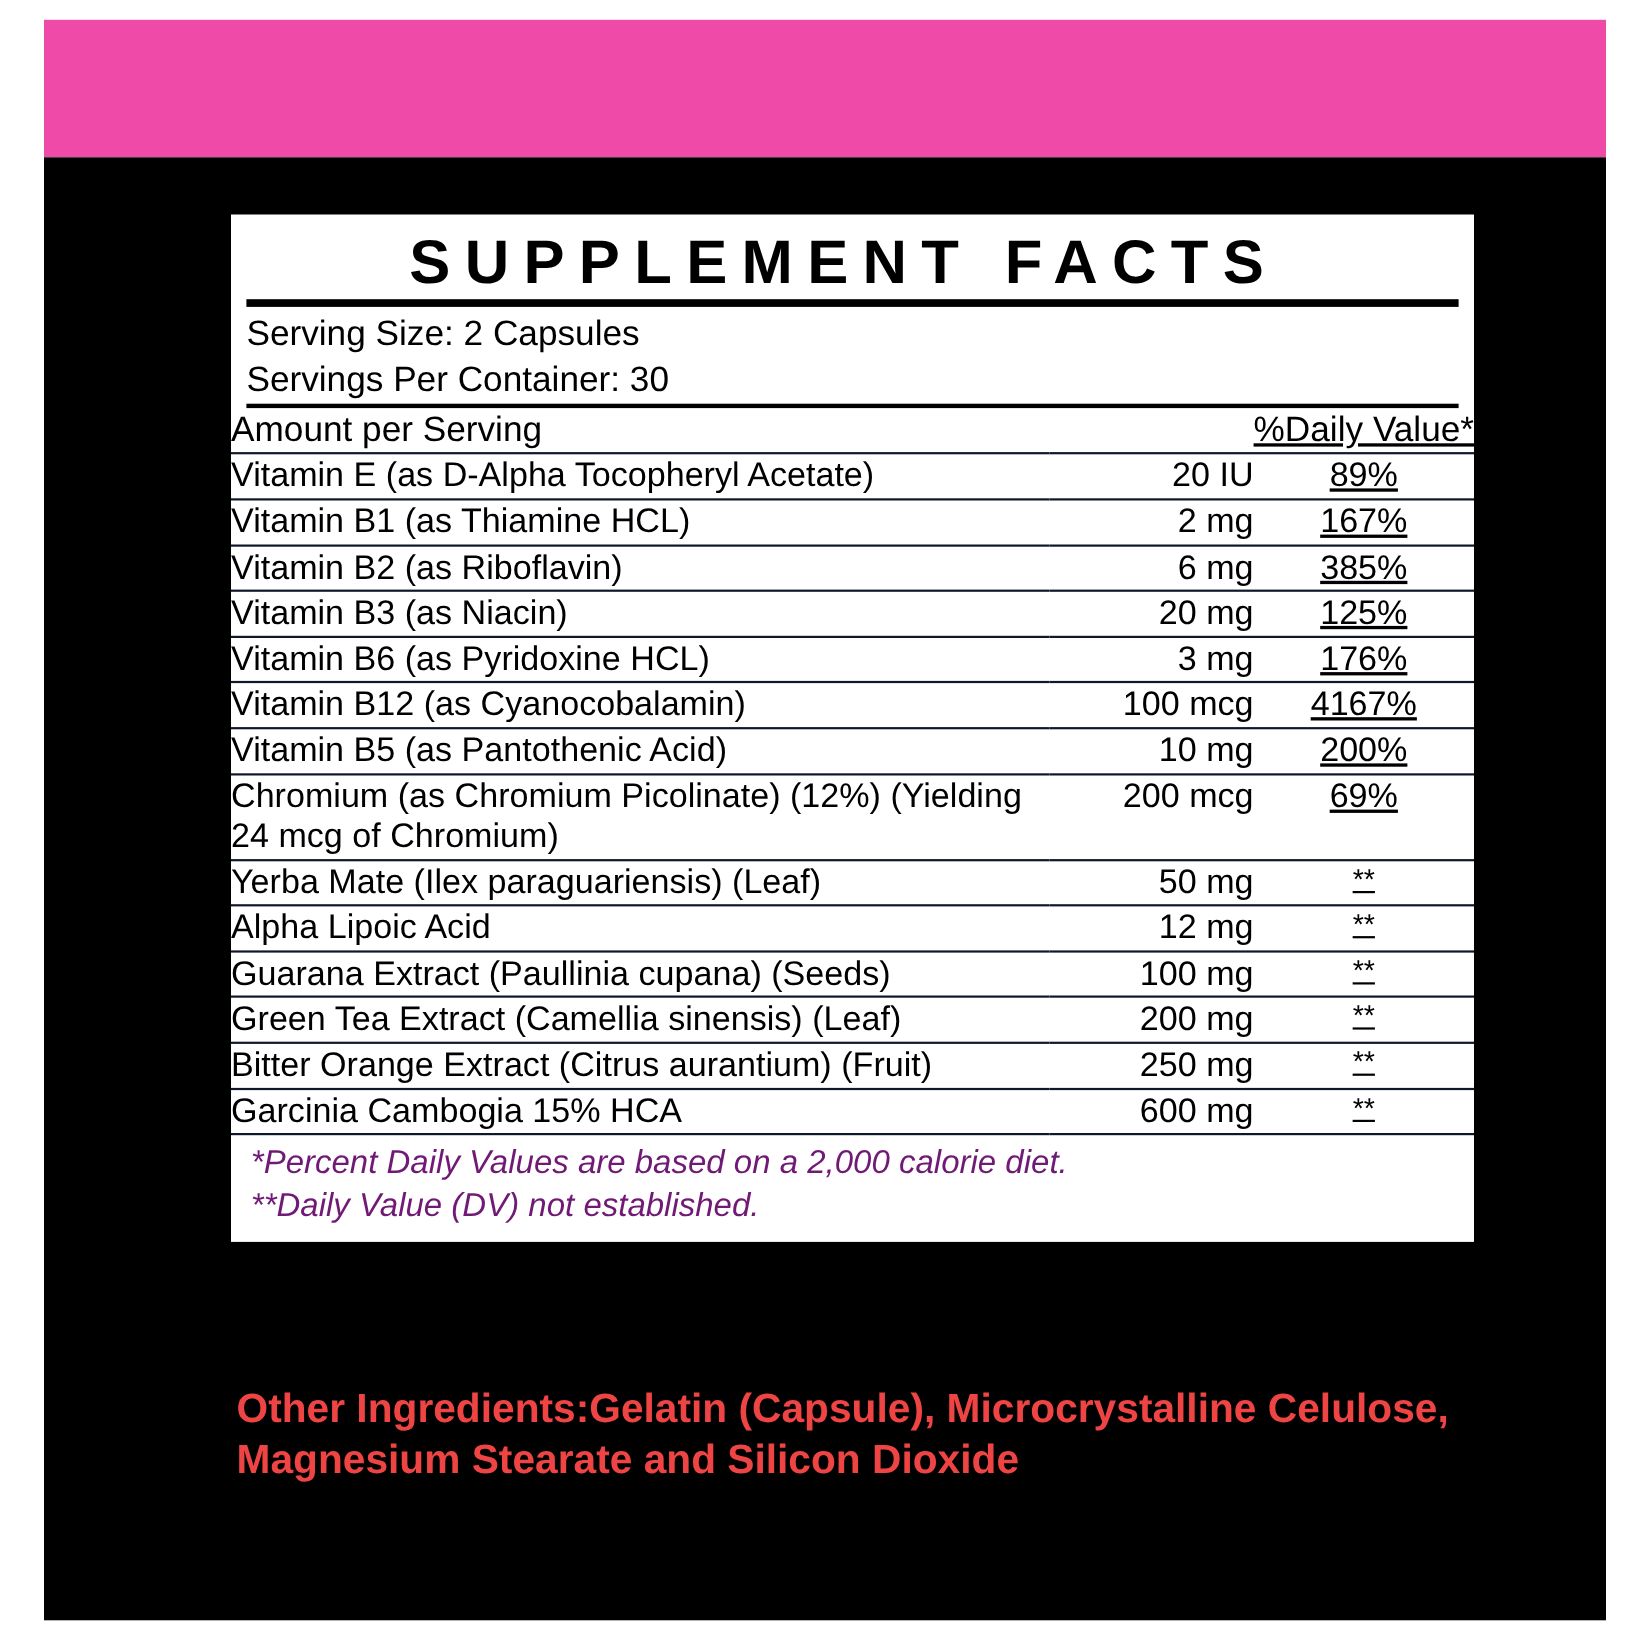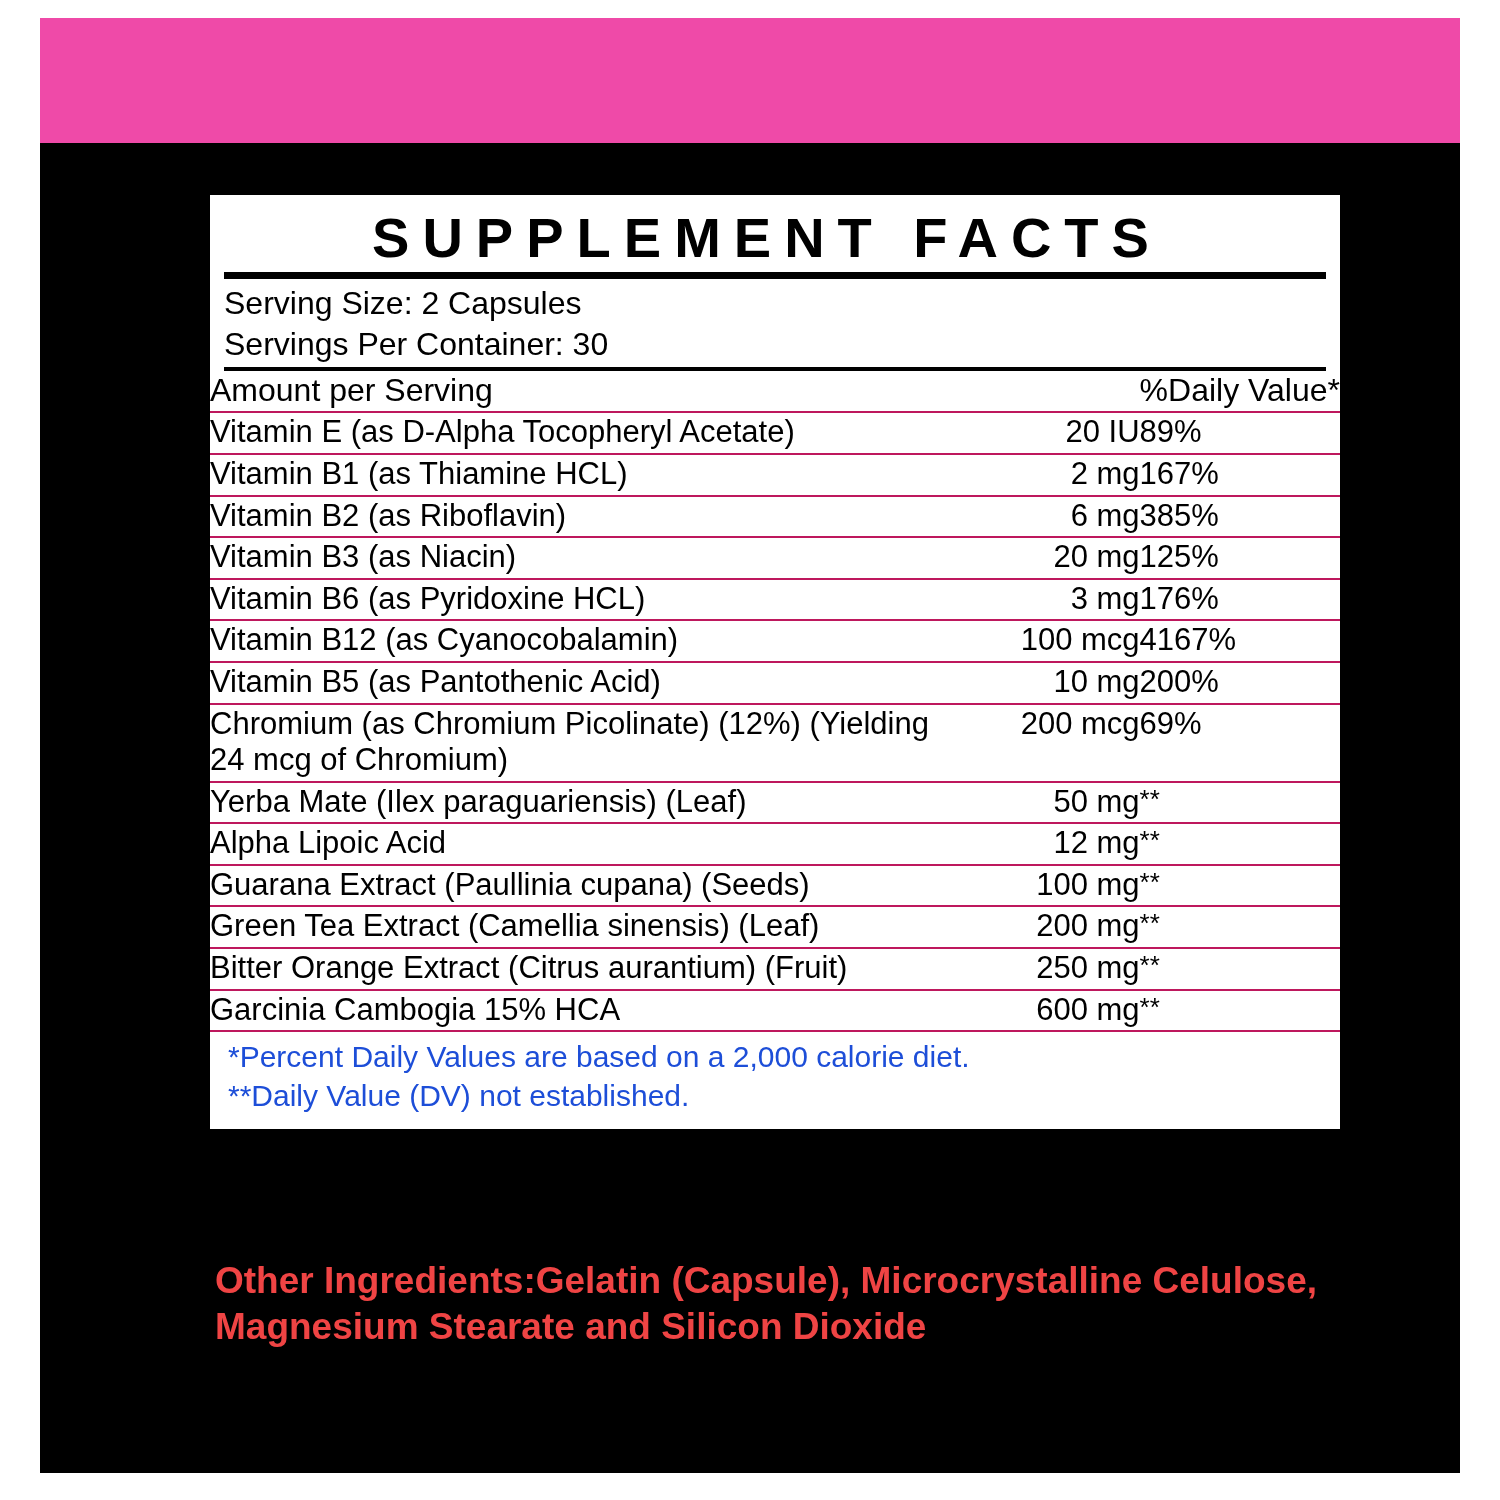--- a/index.html
+++ b/index.html
@@ -79,40 +79,42 @@
   td.name {
     padding-left: 18px;
     width: 780px;
   }
   td.amount {
     text-align: right;
     width: 190px;
     white-space: nowrap;
   }
   td.dv {
-    text-align: left;
+    text-align: center;
     padding-right: 18px;
     white-space: nowrap;
+    text-decoration: underline;
   }
   .hdr td {
     font-size: 32px;
     padding-bottom: 2px;
   }
   .row-line td {
-    border-bottom: 2px solid #be185d;
+    border-bottom: 2px solid #0f172a;
   }
   .stars {
     font-size: 26px;
     vertical-align: bottom;
   }
   .footnotes {
     padding: 6px 18px 4px 18px;
     font-size: 30px;
-    color: #1d4ed8;
+    color: #701a75;
     line-height: 1.28;
+    font-style: italic;
   }
   .other-ing {
     position: absolute;
     left: 175px;
     top: 1115px;
     width: 1130px;
     color: #ef4444;
     font-size: 37px;
     font-weight: bold;
     line-height: 1.25;

